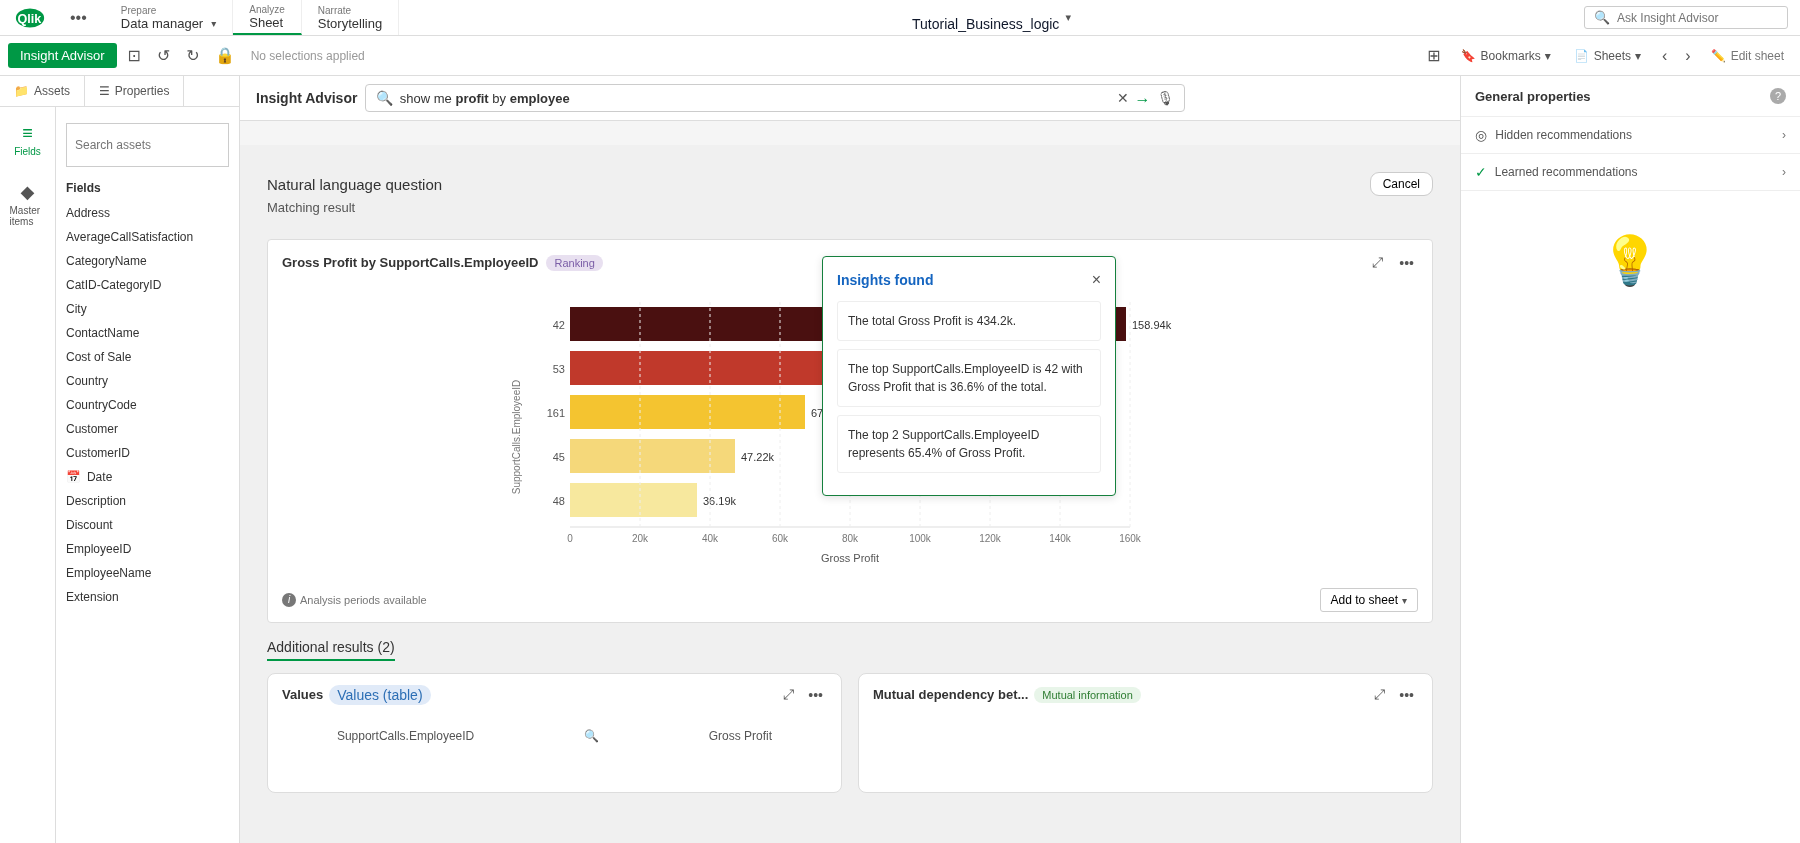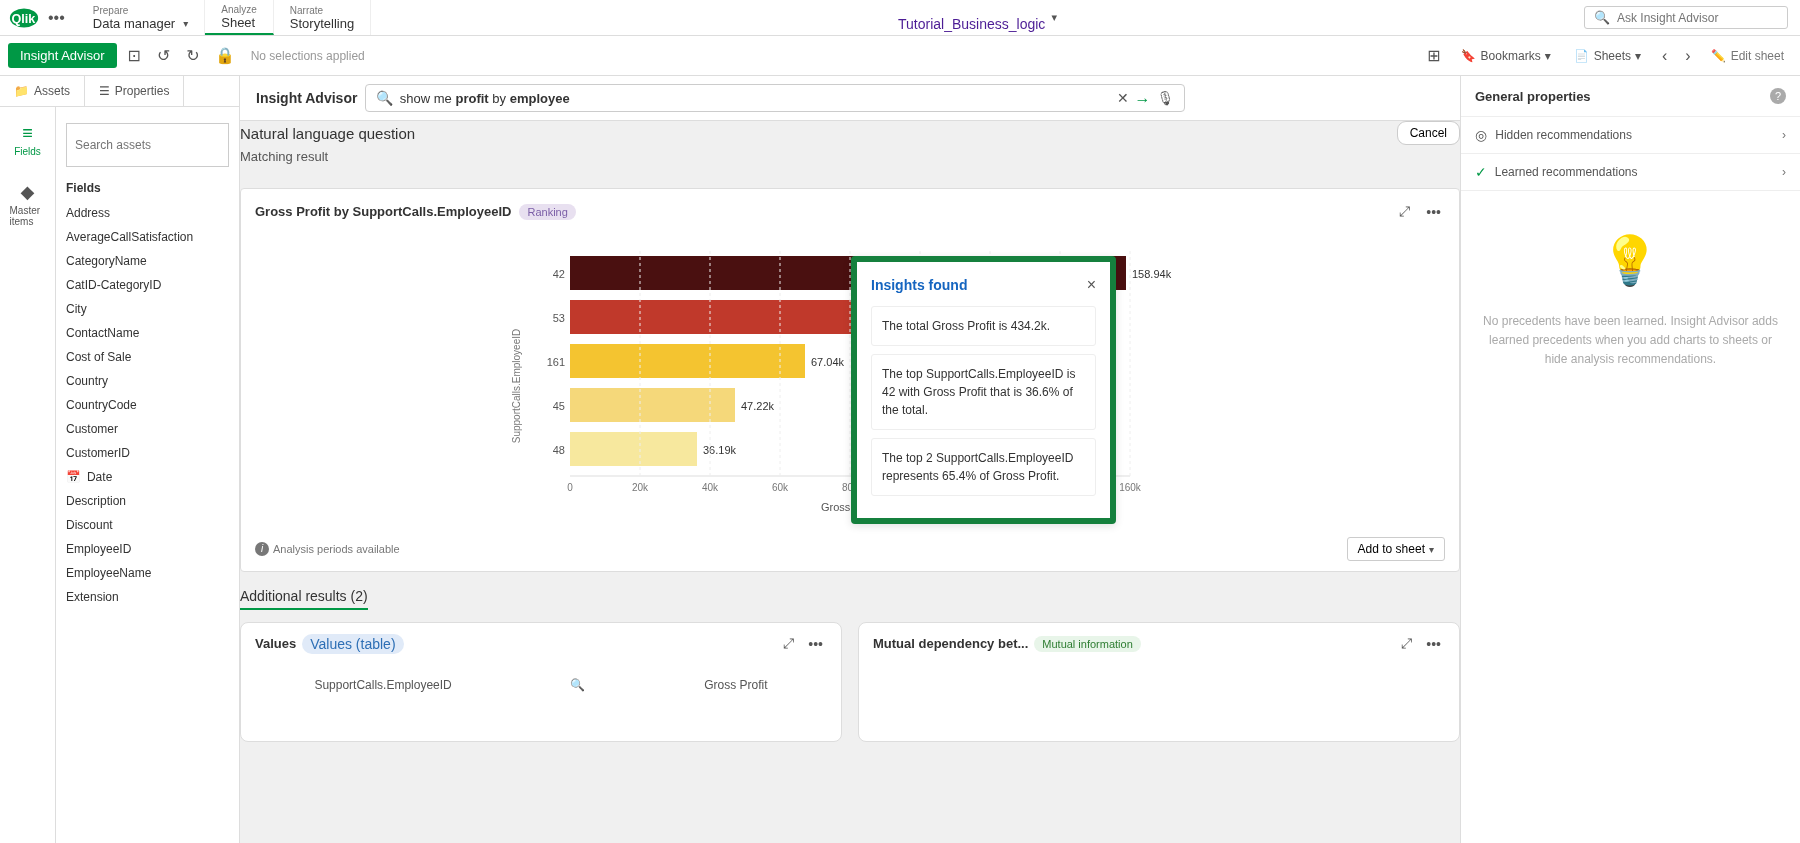--- a/index.html
+++ b/index.html
@@ -4,34 +4,34 @@
   <style>
     * { box-sizing: border-box; margin: 0; padding: 0; font-family: 'Segoe UI', Arial, sans-serif; }
     body { width: 1800px; height: 843px; overflow: hidden; background: #f5f5f5; font-size: 13px; }
 
     
     .top-nav {
       display: flex; align-items: center; height: 36px;
       background: #fff; border-bottom: 1px solid #ddd;
     }
     .top-nav-logo {
-      display: flex; align-items: center; padding: 0 8px; gap: 4px;
+      display: flex; align-items: center; padding: 0 14px; gap: 20px;
     }
     .qlik-logo { width: 32px; height: 22px; }
     .nav-dots { font-size: 16px; color: #555; padding: 0 4px; cursor: pointer; }
     .nav-section {
       display: flex; align-items: center; padding: 0 16px; height: 100%;
       border-right: 1px solid #eee; cursor: pointer;
     }
     .nav-section .nav-label-top { font-size: 10px; color: #777; }
     .nav-section .nav-label-main { font-size: 13px; color: #333; font-weight: 500; }
     .nav-section .nav-dropdown { font-size: 10px; color: #555; margin-left: 4px; }
     .nav-section.active-nav { border-bottom: 2px solid #009845; }
     .nav-center { flex: 1; display: flex; justify-content: center; align-items: center; gap: 6px; }
-    .nav-center-title { font-size: 14px; font-weight: 500; color: #4c1d95; margin-top: 12px; }
+    .nav-center-title { font-size: 14px; font-weight: 500; color: #0f172a; margin-top: 12px; }
     .nav-center-chevron { font-size: 11px; color: #555; }
     .nav-right { display: flex; align-items: center; gap: 8px; padding-right: 12px; margin-left: auto; }
     .ask-insight-box {
       display: flex; align-items: center; gap: 6px;
       border: 1px solid #ccc; border-radius: 3px;
       padding: 3px 10px; background: #fff; min-width: 200px;
     }
     .ask-insight-box input { border: none; outline: none; font-size: 12px; color: #999; background: transparent; }
 
     
@@ -93,21 +93,21 @@
       display: flex; align-items: center; border: 1px solid #ccc; border-radius: 4px;
       padding: 4px 10px; flex: 1; max-width: 820px; background: #fff; gap: 6px;
     }
     .search-box .search-icon { color: #009845; font-size: 14px; }
     .search-box-actions { display: flex; align-items: center; gap: 6px; }
     .search-box-actions .clear-btn { cursor: pointer; color: #555; font-size: 14px; }
     .search-box-actions .arrow-btn { color: #009845; font-size: 16px; cursor: pointer; }
     .search-box-actions .mic-btn { color: #555; font-size: 14px; cursor: pointer; }
 
     
-    .results-area { flex: 1; overflow-y: auto; padding: 0; background: #f0f0f0; display: flex; gap: 16px; }
+    .results-area { flex: 1; overflow-y: auto; padding: 27px; background: #f0f0f0; display: flex; gap: 16px; margin-top: 24px; }
     .results-main { flex: 1; display: flex; flex-direction: column; gap: 16px; }
     .results-question-header { display: flex; align-items: center; justify-content: space-between; margin-bottom: 4px; }
     .results-question-header h2 { font-size: 15px; color: #333; font-weight: 500; }
     .cancel-btn { background: #fff; border: 1px solid #ccc; border-radius: 9px; padding: 4px 12px; font-size: 12px; cursor: pointer; }
     .matching-result-label { font-size: 13px; color: #555; margin-bottom: 8px; }
 
     
     .chart-card { background: #fff; border: 1px solid #ddd; border-radius: 4px; overflow: hidden; }
     .chart-card-header { display: flex; align-items: center; justify-content: space-between; padding: 12px 14px 6px; }
     .chart-title { font-size: 13px; font-weight: 600; color: #333; display: flex; align-items: center; gap: 8px; }
@@ -150,21 +150,21 @@
     .right-panel-header h3 { font-size: 13px; font-weight: 600; color: #333; }
     .right-panel-section { border-bottom: 1px solid #eee; }
     .right-panel-section-header { display: flex; align-items: center; justify-content: space-between; padding: 10px 14px; cursor: pointer; }
     .right-panel-section-label { display: flex; align-items: center; gap: 8px; font-size: 12px; color: #555; }
     .right-panel-section-label .check-icon { color: #009845; }
     .right-panel-section-right { font-size: 12px; color: #777; }
 
     
     .insights-panel {
       position: absolute; right: 344px; top: 180px;
-      width: 265px; background: #fff; border: 6px solid #15803d; border-radius: 4px;
+      width: 294px; background: #fff; border: 1px solid #15803d; border-radius: 4px;
       box-shadow: 0 2px 8px rgba(0,0,0,0.12); z-index: 10; padding: 14px;
     }
     .insights-panel-header { display: flex; align-items: center; justify-content: space-between; margin-bottom: 12px; }
     .insights-panel-title { font-size: 14px; font-weight: 600; color: #1565c0; }
     .insights-panel-close { cursor: pointer; color: #555; font-size: 16px; }
     .insight-item { background: #fff; border: 1px solid #eee; border-radius: 3px; padding: 10px; margin-bottom: 8px; font-size: 12px; color: #333; line-height: 1.5; }
 
     
     .lightbulb-area { display: flex; flex-direction: column; align-items: center; justify-content: center; padding: 32px 16px; text-align: center; color: #aaa; font-size: 12px; line-height: 1.6; }
     .lightbulb-icon { font-size: 48px; color: #ccc; margin-bottom: 12px; }
@@ -515,17 +515,16 @@
         <div class="right-panel-section-label">
           <span class="check-icon" style="font-size:14px;">✓</span>
           <span>Learned recommendations</span>
         </div>
         <span class="right-panel-section-right">›</span>
       </div>
     </div>
 
     <div class="lightbulb-area">
       <div class="lightbulb-icon">💡</div>
-      <p>No precedents have been learned. Insight Advisor adds learned precedents when you add charts to sheets or hide analysis recommendations.</p>
     </div>
   </div>
 
 </div>
 
 </body></html>

